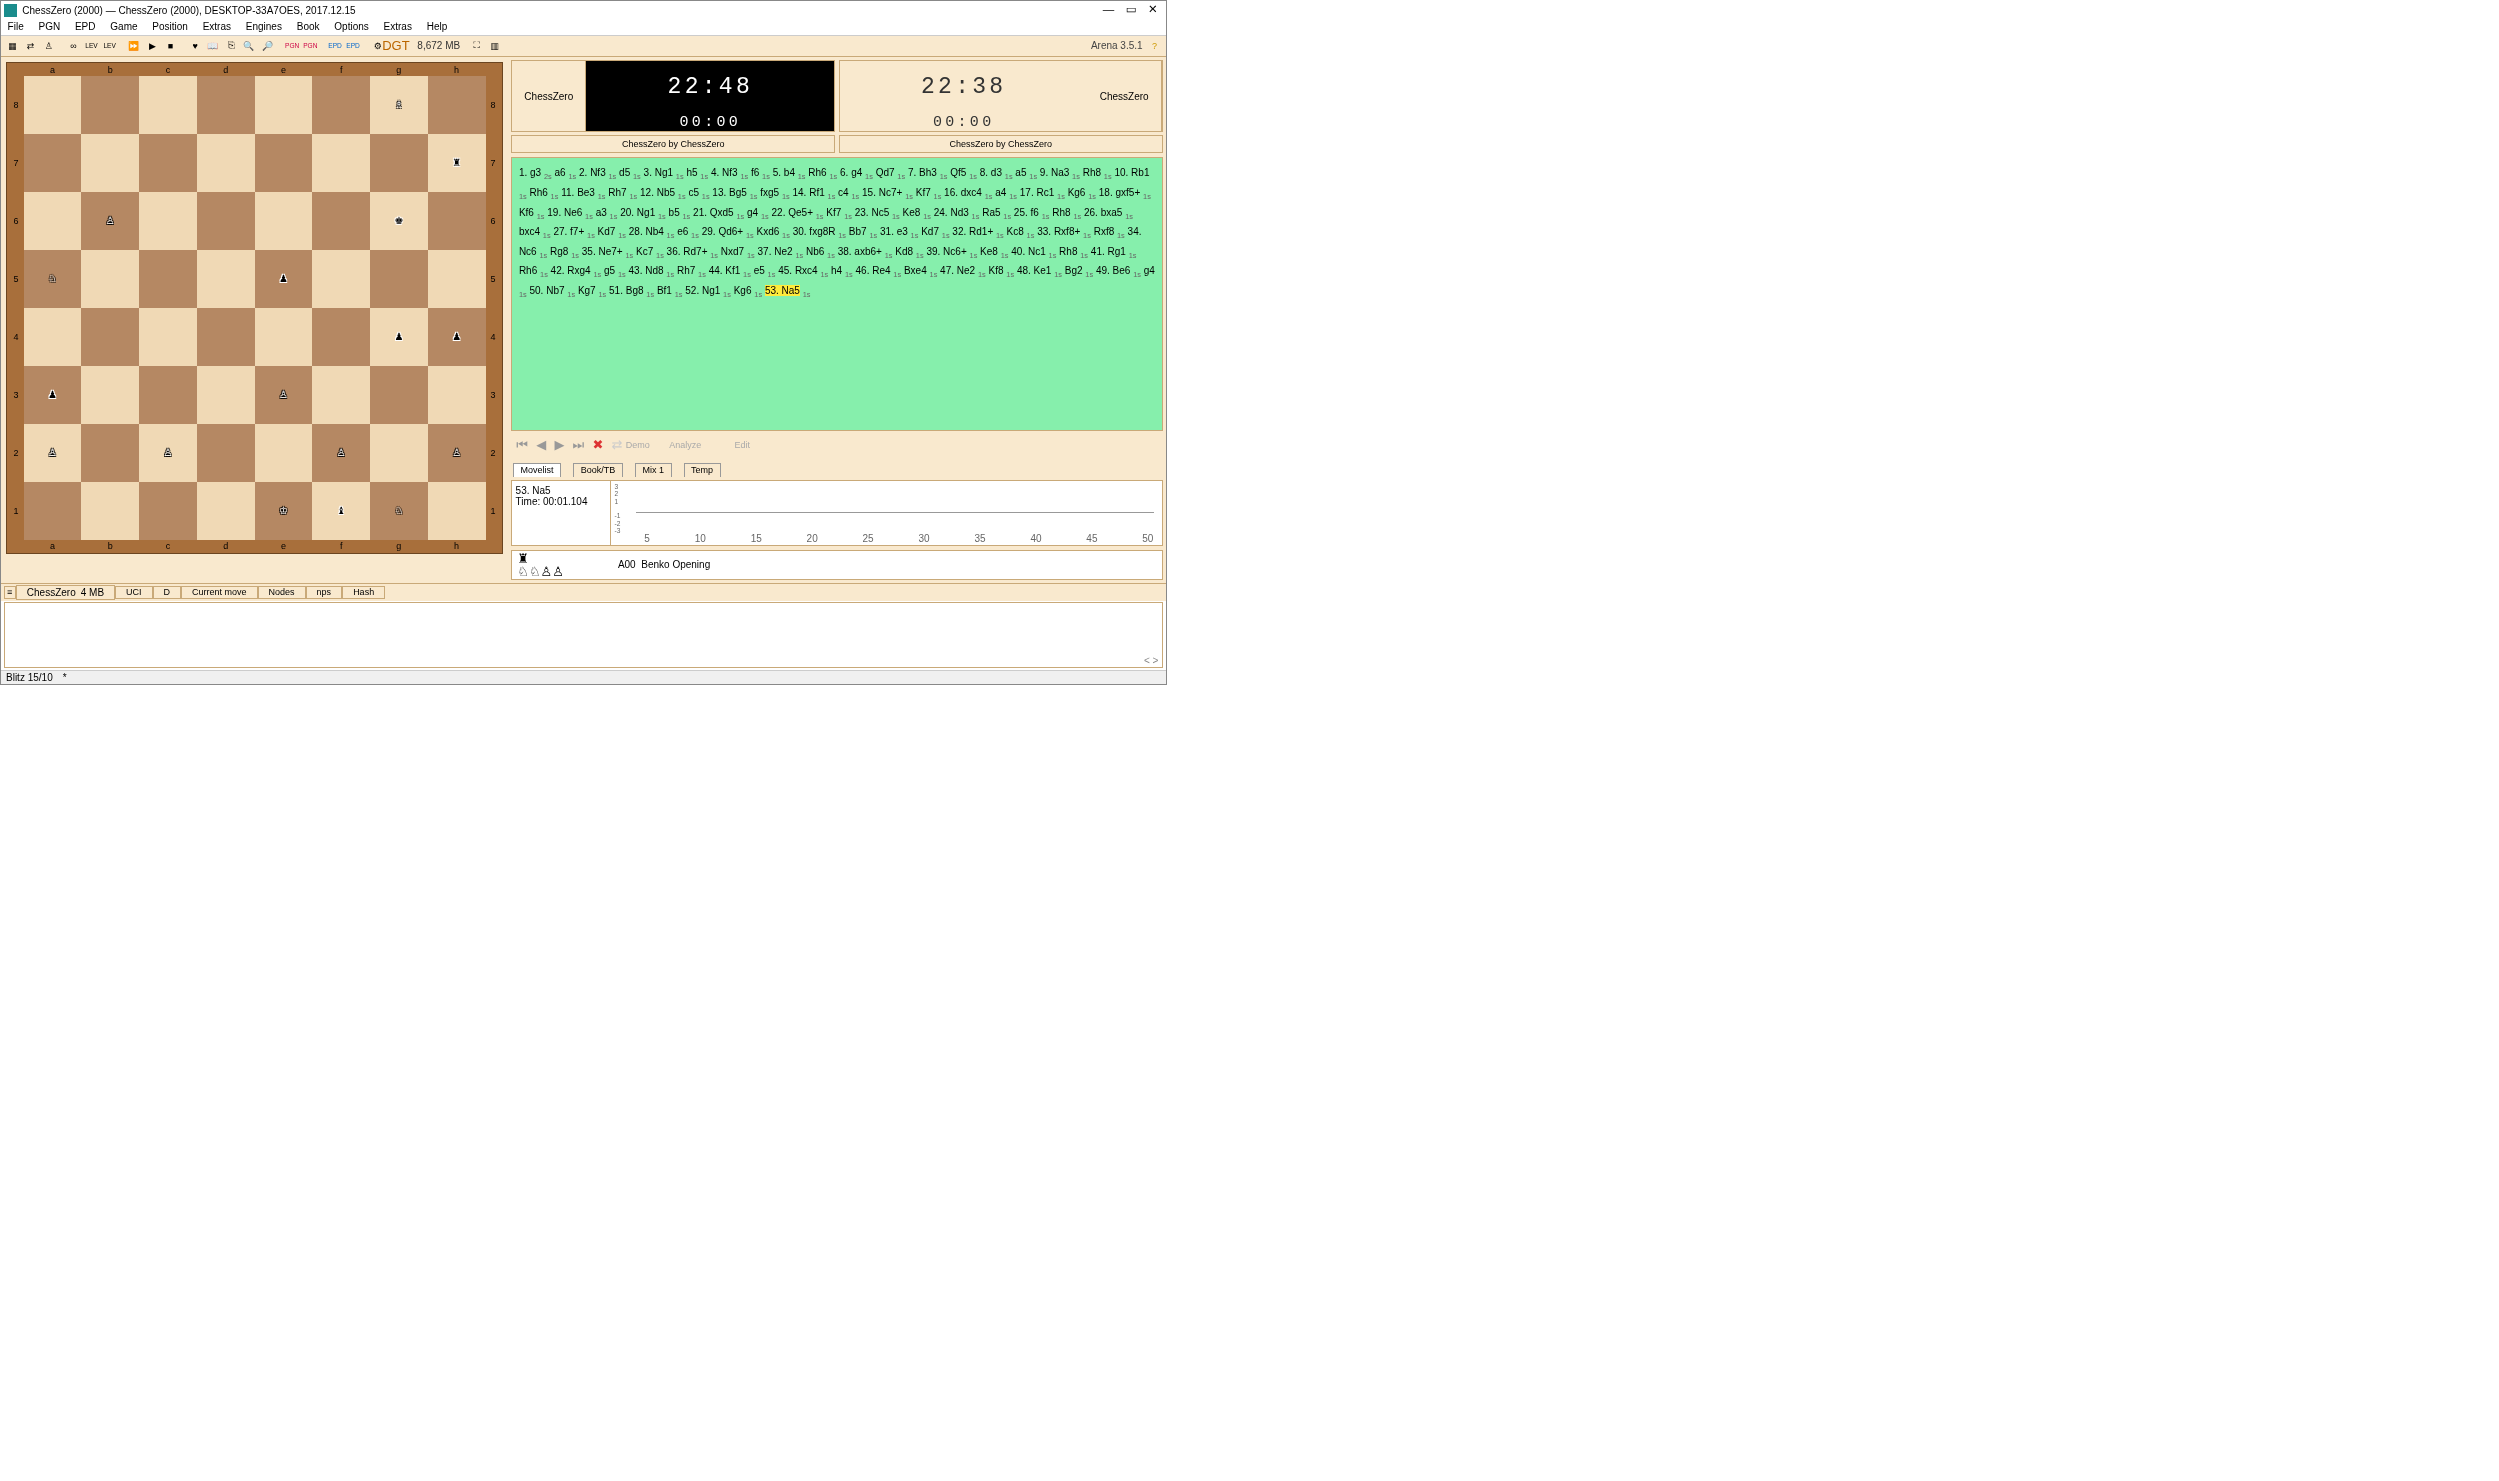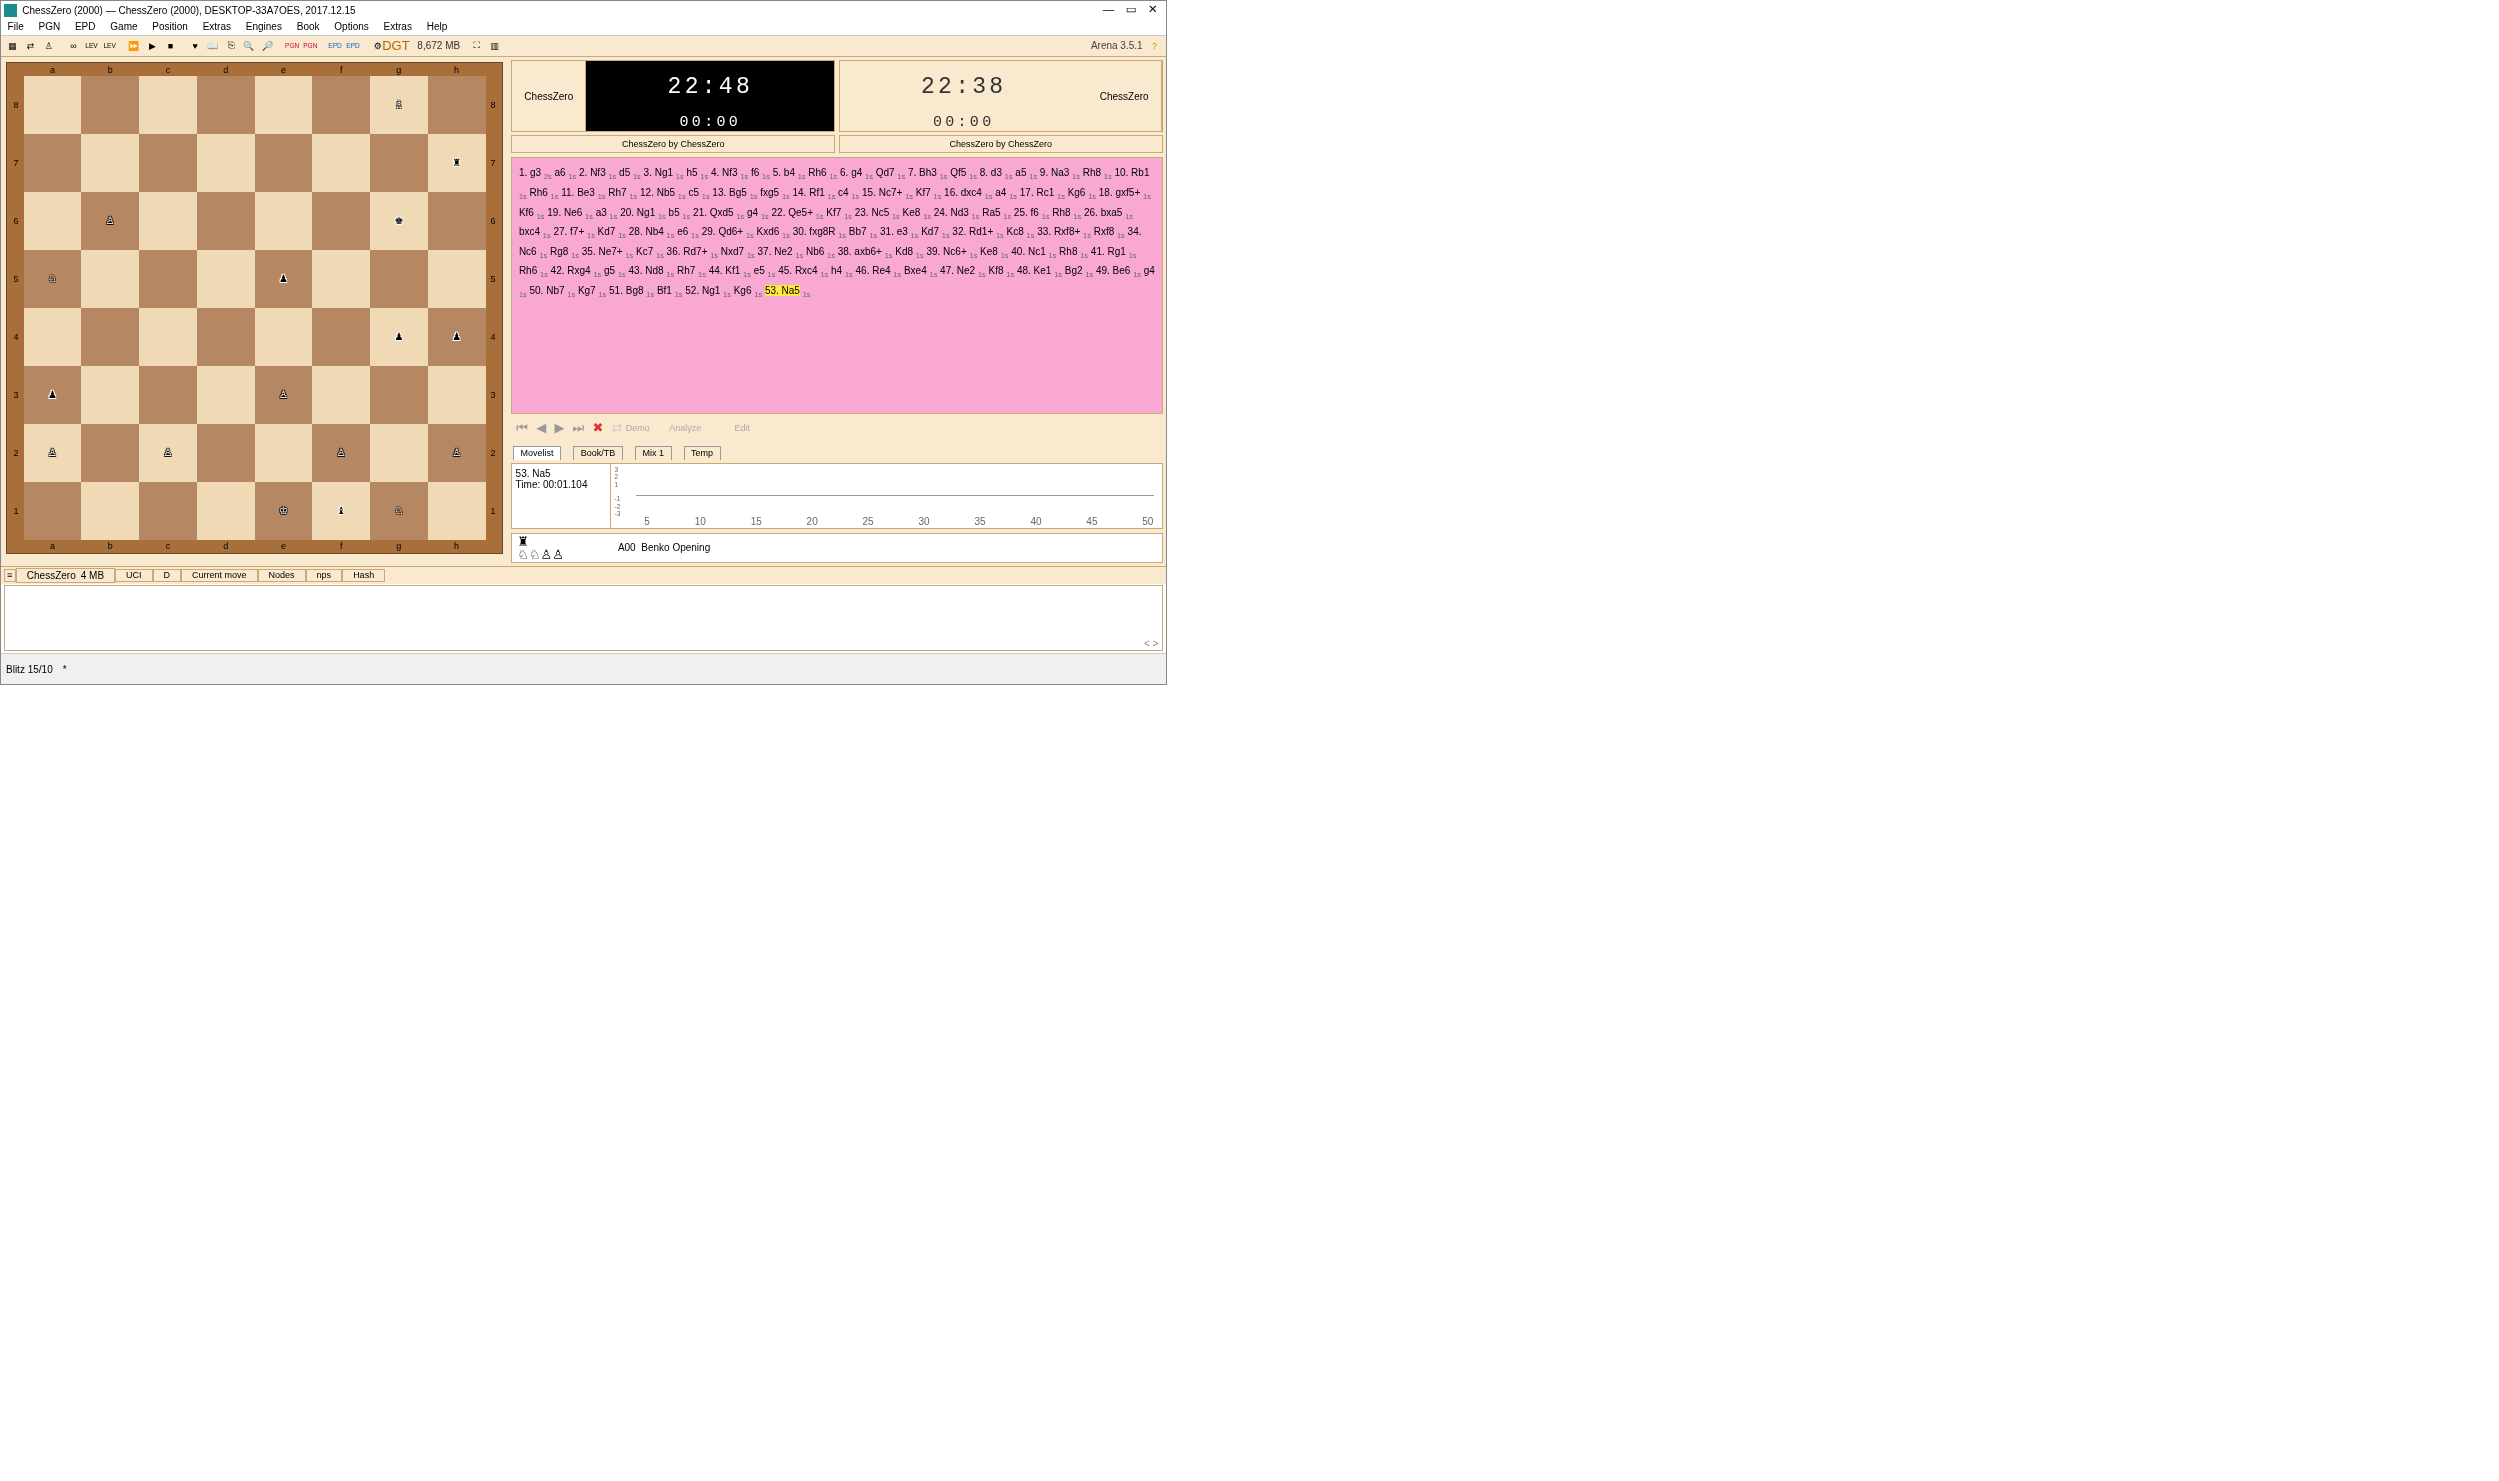--- a/index.html
+++ b/index.html
@@ -34,21 +34,21 @@
 .piece-b{color:#000;text-shadow:-0.8px -0.8px 0 #fff,0.8px -0.8px 0 #fff,-0.8px 0.8px 0 #fff,0.8px 0.8px 0 #fff}
 .right{flex:1;display:flex;flex-direction:column;padding:3.3px;gap:3.3px;overflow:hidden}
 .clocks{display:flex;gap:3.3px;height:72px}
 .clockbox{flex:1;border:0.8px solid #c9a978;background:#f9e9ce;display:flex}
 .playername{width:74px;display:flex;align-items:center;justify-content:center;font-size:10px;border-right:0.8px solid #c9a978}
 .clock-inner{flex:1;display:flex;flex-direction:column}
 .clocktime{flex:1;display:flex;align-items:center;justify-content:center;font-family:'Courier New',monospace;font-size:23px;letter-spacing:3.3px}
 .clocktime.black{background:#000;color:#fff}
 .clocktime.white{background:#f9e9ce;color:#333}
 .enginename{height:18px;display:flex;align-items:center;justify-content:center;font-size:9px;border-top:0.8px solid #c9a978}
-.movelist{flex:1;border:0.8px solid #c9a978;background:#f9a8d4;padding:6.6px;overflow:auto;line-height:1.7;font-size:10.7px}
+.movelist{flex:1;border:0.8px solid #c9a978;background:#86efac;padding:6.6px;overflow:auto;line-height:1.7;font-size:10.7px}
 .movelist .mv{white-space:normal}
 .movelist .tm{font-size:7.4px;color:#666;vertical-align:sub}
 .movelist .hl{background:#ffeb3b}
 .nav{height:21.4px;display:flex;align-items:center;gap:8.2px;padding:0 5px}
 .nav .navbtn{font-size:13px;color:#999;cursor:pointer}
 .nav .navlabel{font-size:9px;color:#aaa}
 .tabs{height:18px;display:flex;align-items:flex-end;gap:12px;padding:0 1.6px}
 .tab{padding:1.6px 6.6px;border:0.8px solid #999;background:#f9e9ce;font-size:9px;cursor:pointer;border-bottom:none}
 .tab.active{background:#fff}
 .analysis{height:66px;border:0.8px solid #c9a978;background:#fff;display:flex}
@@ -56,21 +56,21 @@
 .analysis .graph{flex:1;position:relative;font-size:7.4px;color:#666}
 .graph-axis{position:absolute;left:3.3px;top:1.6px;font-size:6.6px;line-height:7.4px}
 .graph-ticks{position:absolute;bottom:1.6px;left:33px;right:8.2px;display:flex;justify-content:space-between;font-size:7.4px}
 .opening{height:30px;border:0.8px solid #c9a978;background:#fff;display:flex;align-items:center}
 .opening .pcs{width:99px;padding:1.6px 5px;font-size:13px;line-height:1}
 .opening .name{flex:1;font-size:10px;padding:0 6.6px}
 .bottom{height:18px;background:#f9e9ce;border-top:0.8px solid #c9a978;display:flex;align-items:center;padding:0 3.3px;gap:0}
 .bottom .cell{border:0.8px solid #c9a978;padding:0.8px 10px;font-size:9px;background:#f9e9ce}
 .output{height:66px;border:0.8px solid #c9a978;background:#fff;margin:1.6px 3.3px;position:relative}
 .output .scroll{position:absolute;right:3.3px;bottom:1.6px;font-size:10px;color:#888}
-.statusbar{height:31px;background:#f0f0f0;display:flex;align-items:center;padding:0 5px;font-size:9px;border-top:0.8px solid #ccc}
+.statusbar{height:14px;background:#f0f0f0;display:flex;align-items:center;padding:0 5px;font-size:9px;border-top:0.8px solid #ccc}
 </style>
 </head>
 <body>
 
 <div class="window">
  <div class="titlebar">
   <div class="icon"></div>
   <div class="title">ChessZero (2000)  —  ChessZero (2000),   DESKTOP-33A7OES,   2017.12.15</div>
   <div class="winbtns">
    <span>—</span>

